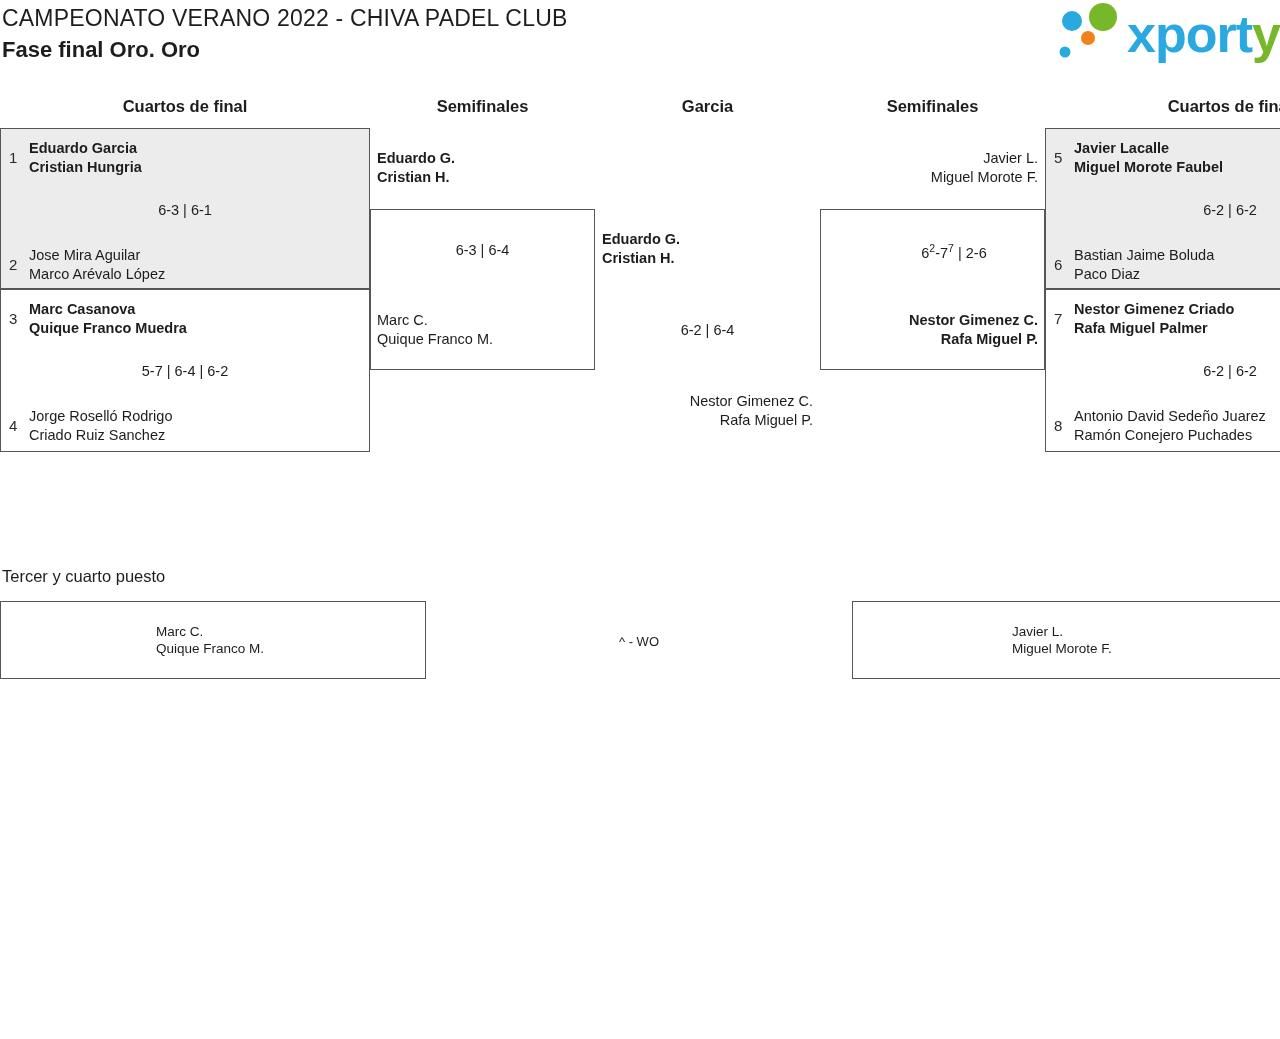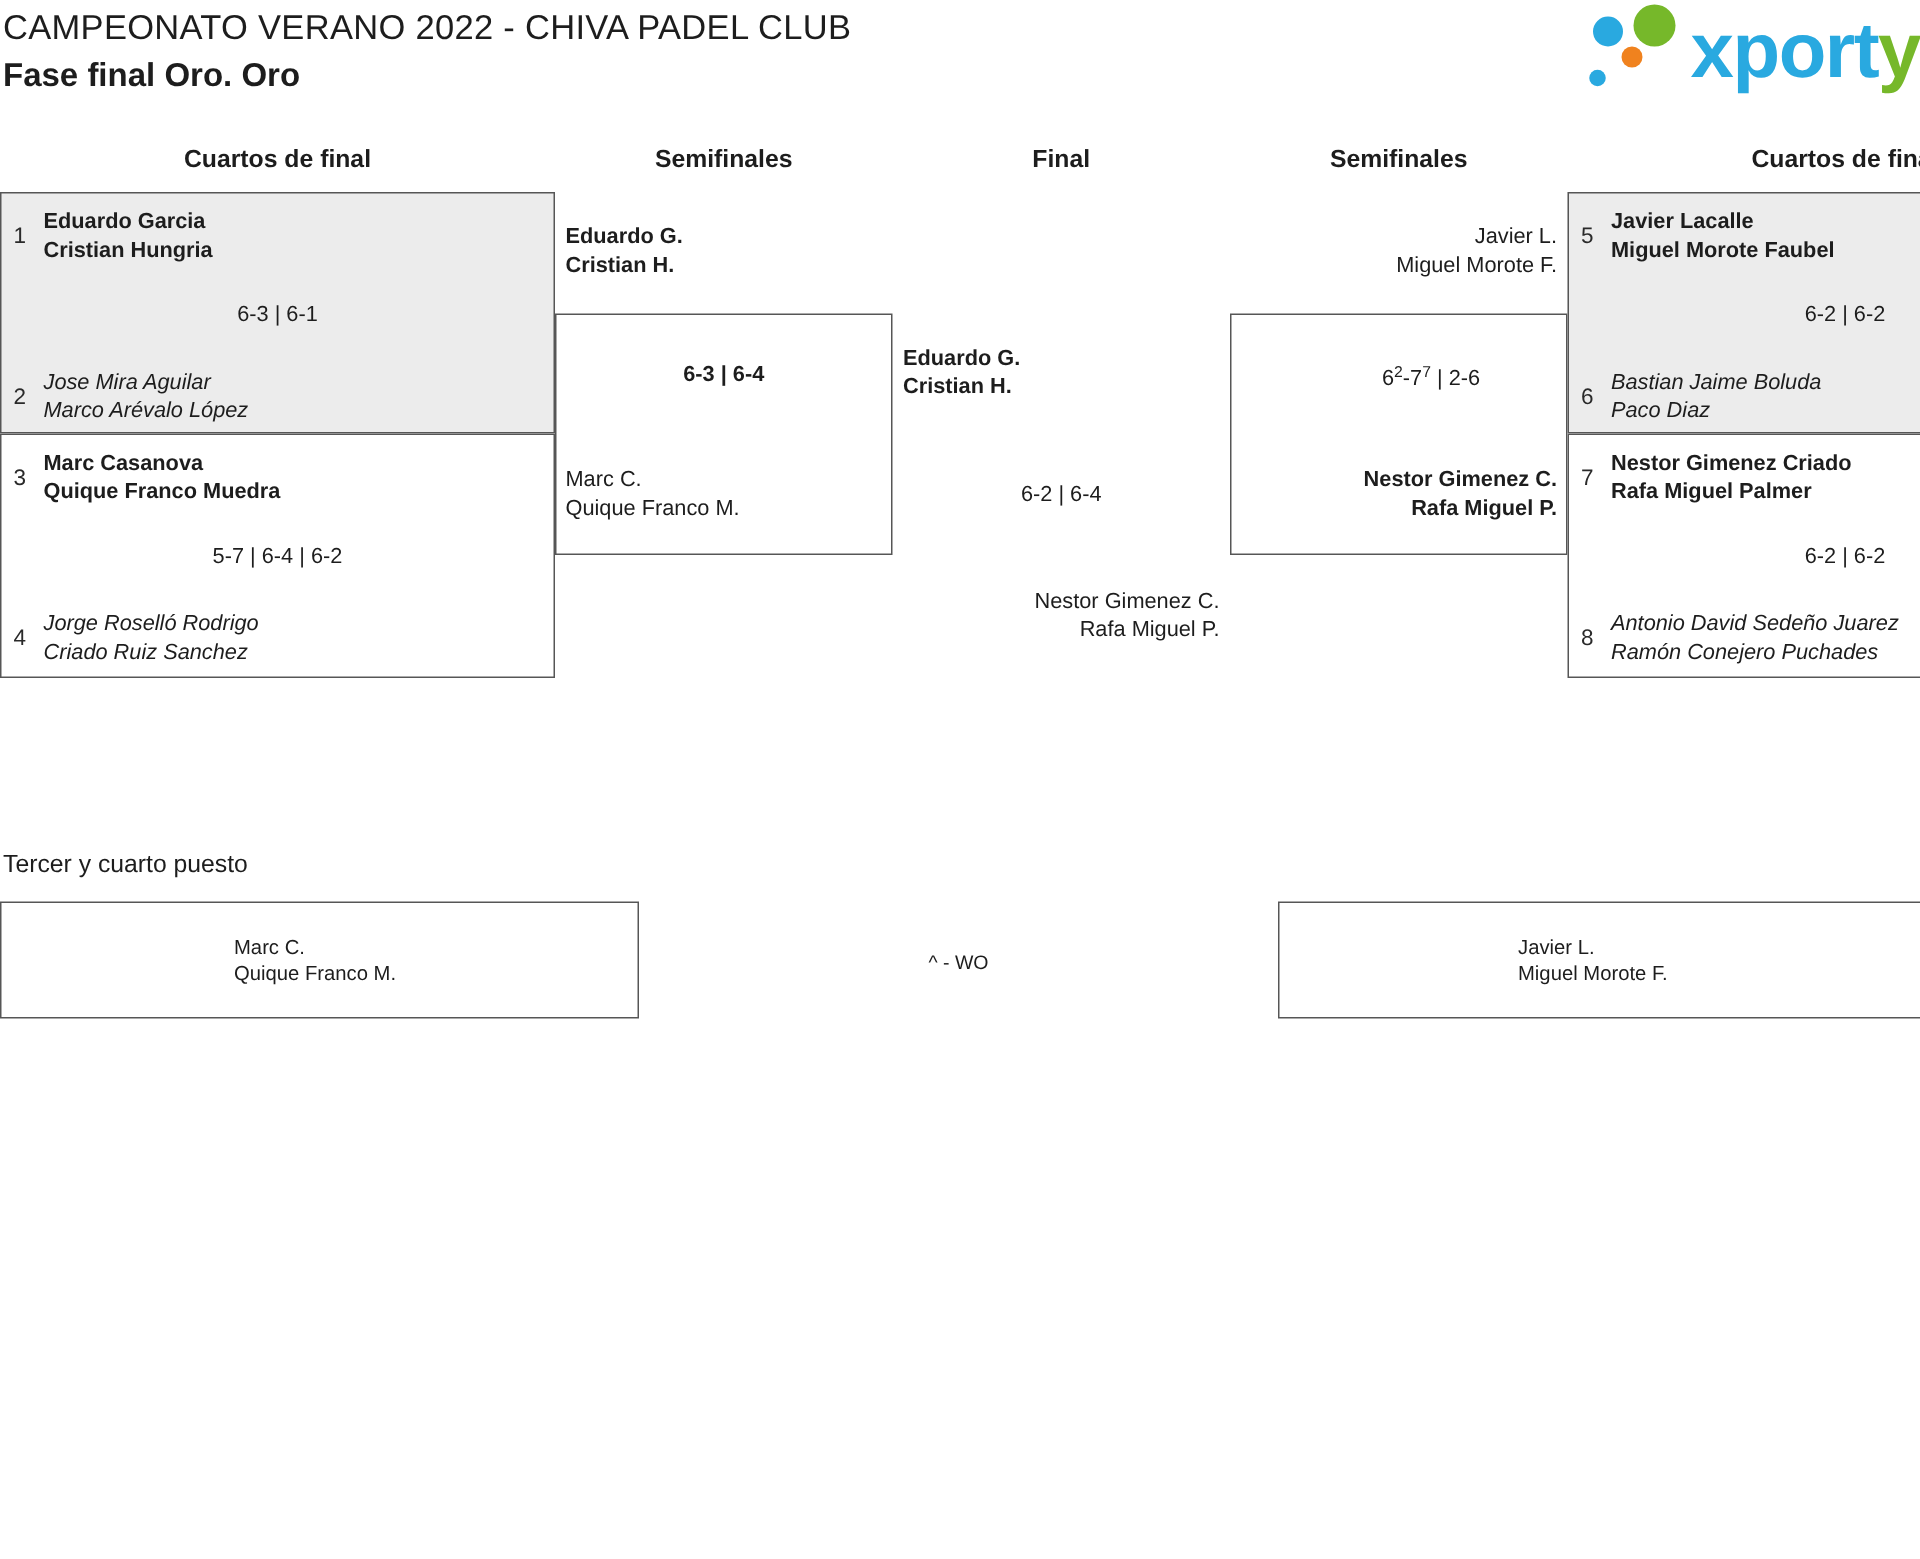--- a/index.html
+++ b/index.html
@@ -28,21 +28,21 @@
   .team { font-size:14.5px; line-height:19px; white-space:nowrap; }
   .winner { font-weight:700; }
   .score { font-size:14.5px; text-align:center; white-space:nowrap; }
   .score sup { font-size:10.5px; }
   .r { text-align:right; }
 
   .qf .seed-a { position:absolute; left:8px; top:20px; }
   .qf .team-a { position:absolute; left:28px; top:10px; }
   .qf .score-line { position:absolute; left:0; top:73px; width:100%; }
   .qf .seed-b { position:absolute; left:8px; top:127px; }
-  .qf .team-b { position:absolute; left:28px; top:117px;font-style:italic; }
+  .qf .team-b { position:absolute; left:28px; top:117px; }
 
   .tp-heading { left:2px; top:567px; font-size:16.5px; font-weight:400; }
   .tp-box { height:78px; background:#ffffff; }
   .tp-team { position:absolute; top:21px; font-size:13.5px; line-height:17px; white-space:nowrap; }
   .tp-note { font-size:13px; text-align:center; }
 </style>
 </head>
 <body>
 
 <div class="abs page-title">CAMPEONATO VERANO 2022 - CHIVA PADEL CLUB</div>
@@ -53,21 +53,21 @@
     <circle cx="20" cy="19" r="10" fill="#29a9e0"></circle>
     <circle cx="51" cy="15" r="14" fill="#76b82a"></circle>
     <circle cx="36" cy="36" r="7" fill="#f0821e"></circle>
     <circle cx="13" cy="50" r="5.5" fill="#29a9e0"></circle>
   </svg>
   <div class="logo-text"><span>xport</span><span class="tail">y</span></div>
 </div>
 
 <div class="abs round-header" style="left:0;width:370px;">Cuartos de final</div>
 <div class="abs round-header" style="left:370px;width:225px;">Semifinales</div>
-<div class="abs round-header" style="left:595px;width:225px;">Final</div>
+<div class="abs round-header" style="left:595px;width:225px;">Garcia</div>
 <div class="abs round-header" style="left:820px;width:225px;">Semifinales</div>
 <div class="abs round-header" style="left:1045px;width:370px;">Cuartos de final</div>
 
 <div class="qf box grey" style="left:0;top:128px;height:161px;">
   <div class="seed seed-a">1</div>
   <div class="team winner team-a">
     <div>Eduardo Garcia</div>
     <div>Cristian Hungria</div>
   </div>
   <div class="score score-line">6-3 | 6-1</div>
@@ -92,21 +92,21 @@
   </div>
 </div>
 
 <div class="abs box sf" style="left:370px;top:209px;"></div>
 <div class="abs box sf" style="left:820px;top:209px;"></div>
 
 <div class="abs team winner" style="left:377px;top:149px;">
   <div>Eduardo G.</div>
   <div>Cristian H.</div>
 </div>
-<div class="abs score" style="left:370px;top:242px;width:225px;font-weight:bold;">6-3 | 6-4</div>
+<div class="abs score" style="left:370px;top:242px;width:225px;">6-3 | 6-4</div>
 <div class="abs team" style="left:377px;top:311px;">
   <div>Marc C.</div>
   <div>Quique Franco M.</div>
 </div>
 
 <div class="abs team winner" style="left:602px;top:230px;">
   <div>Eduardo G.</div>
   <div>Cristian H.</div>
 </div>
 <div class="abs score" style="left:595px;top:322px;width:225px;">6-2 | 6-4</div>

